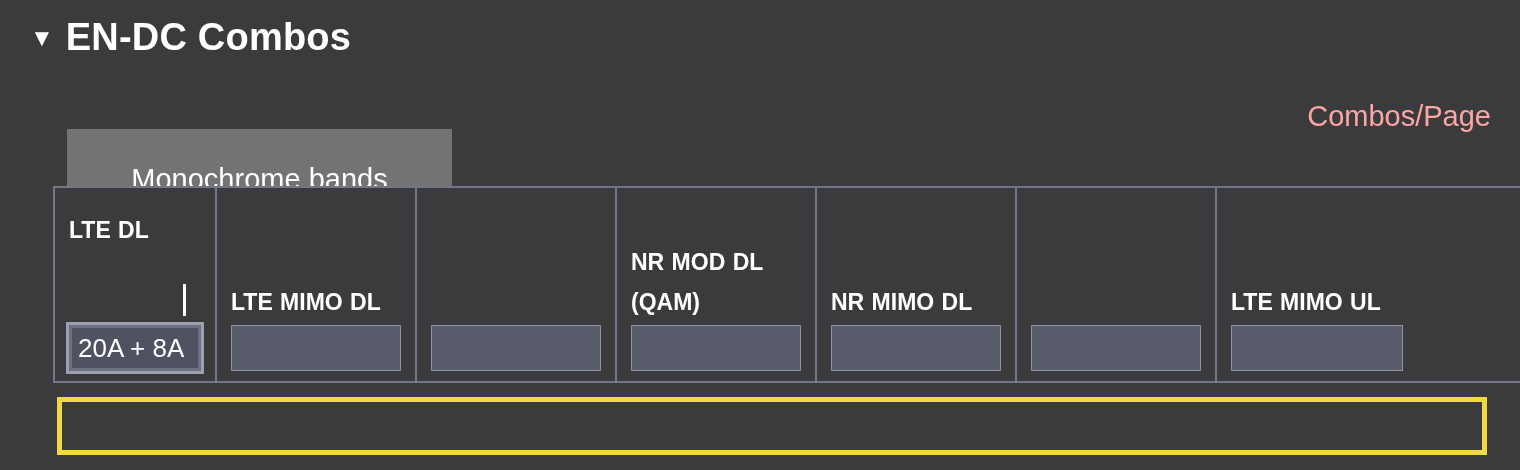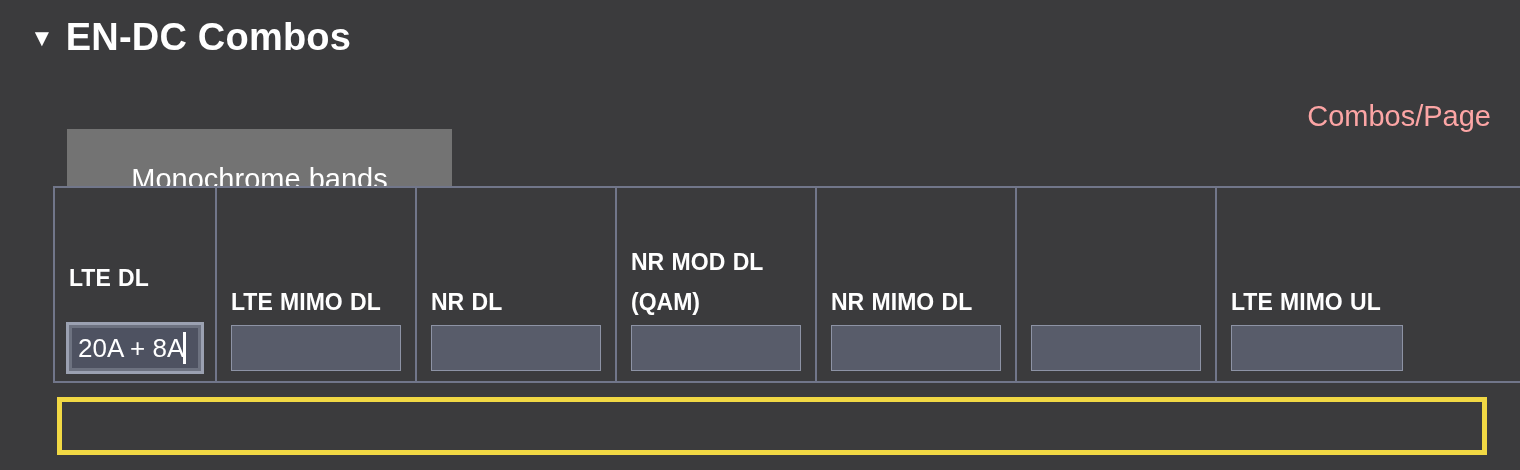--- a/index.html
+++ b/index.html
@@ -69,20 +69,21 @@
     color: #ffffff;
     font-family: inherit; font-size: 26px;
     padding: 0 8px;
     outline: none;
   }
   .filter-input.focused {
     background: #4e5261;
     border: 3px solid #6d7280;
     outline: 3px solid #9ba1b1;
     padding: 0 6px;
+    margin-top: 48px;
   }
   .caret {
     display: none;
     position: absolute; left: 114px; top: 7px;
     width: 3px; height: 32px;
     background: #ffffff;
   }
 
   .selection-row {
     position: absolute; left: 57px; top: 397px;
@@ -114,21 +115,20 @@
     </div>
   </div>
     <div class="filter-col">
     <div class="col-label">LTE MIMO DL</div>
     <div class="filter-wrap">
       <input class="filter-input" type="text" value="" style="">
 
     </div>
   </div>
     <div class="filter-col">
-    <div class="col-label">NR DL</div>
     <div class="filter-wrap">
       <input class="filter-input" type="text" value="" style="">
 
     </div>
   </div>
     <div class="filter-col">
     <div class="col-label">NR MOD DL (QAM)</div>
     <div class="filter-wrap">
       <input class="filter-input" type="text" value="" style="">
 

